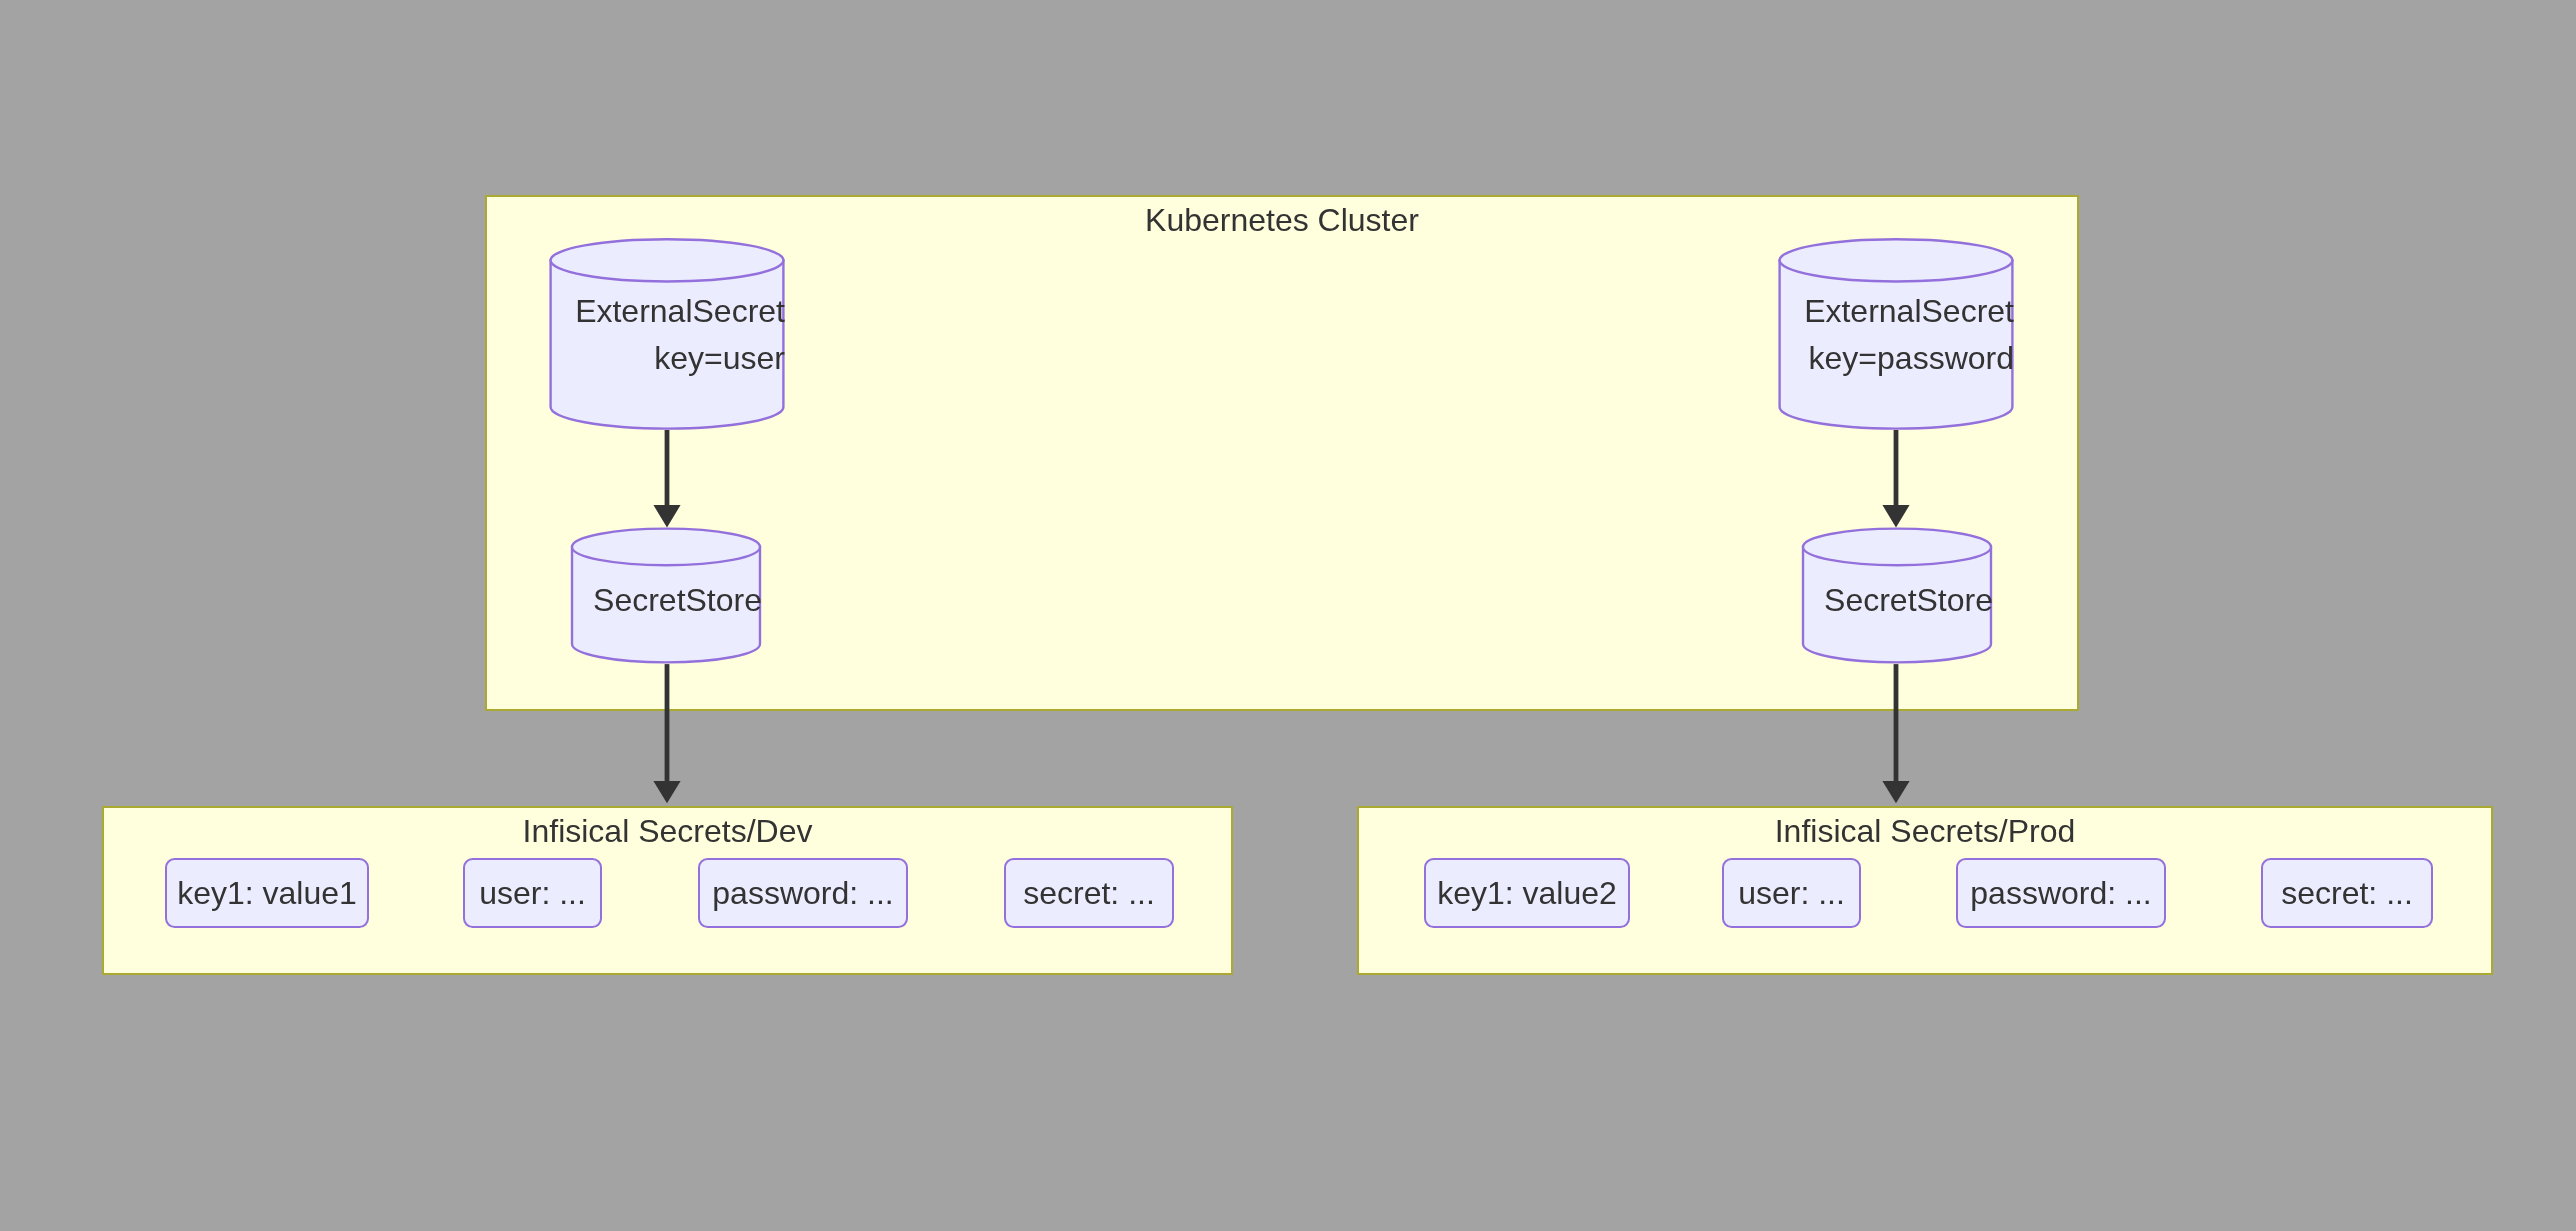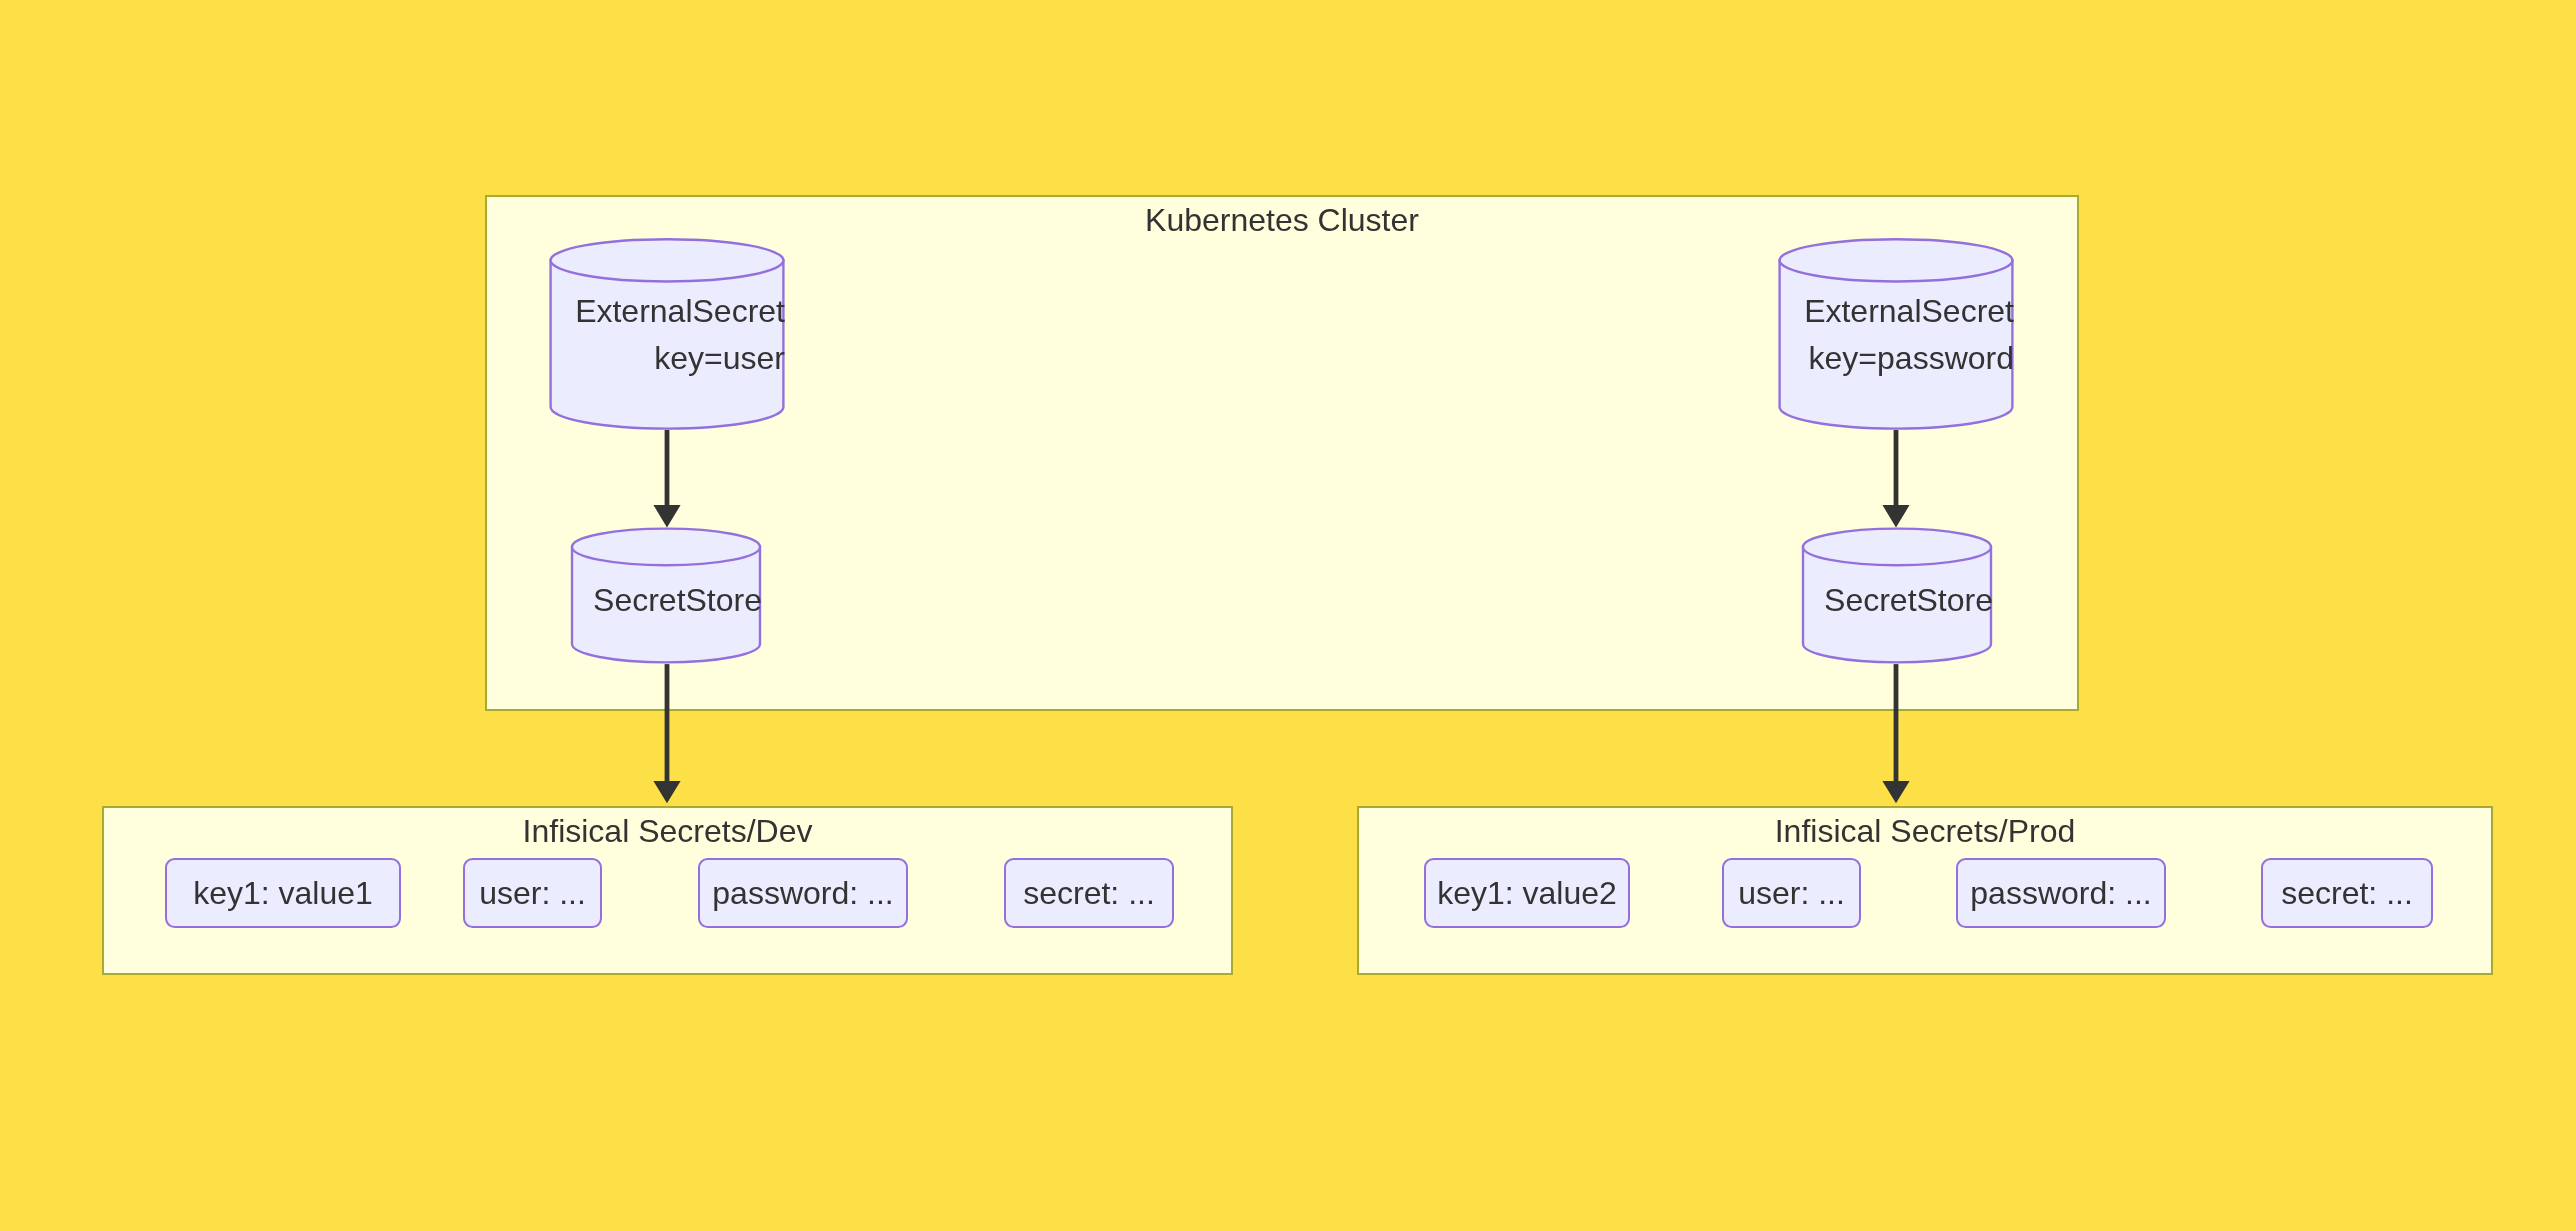--- a/index.html
+++ b/index.html
@@ -4,21 +4,21 @@
 <style>
   html, body {
     margin: 0;
     padding: 0;
     background: #ffffff;
   }
   #canvas {
     position: relative;
     width: 2576px;
     height: 1231px;
-    background: #fde047;
+    background: #a3a3a3;
     font-family: "Liberation Sans", sans-serif;
     color: #333333;
     overflow: hidden;
   }
 
   
   .group-box {
     position: absolute;
     background: #ffffde;
     border: 2.4px solid #aaaa33;
@@ -137,21 +137,21 @@
     <polygon points="3,94 37,94 20,122" fill="#333333"></polygon>
   </svg>
 
   <svg class="edge" style="left:1880px; top:664px;" width="32" height="141" viewBox="0 0 40 176">
     <line x1="20" y1="0" x2="20" y2="148" stroke="#333333" stroke-width="6"></line>
     <polygon points="3,146 37,146 20,174" fill="#333333"></polygon>
   </svg>
 
   <div class="group-box" style="left:102px; top:806px; width:1131px; height:169px;">
     <div class="group-title">Infisical Secrets/Dev</div>
-    <div class="item" style="left:61px; top:50px; width:236px; height:70px;">key1: value1</div>
+    <div class="item" style="left:61px; top:50px; width:204px; height:70px;">key1: value1</div>
     <div class="item" style="left:359px; top:50px; width:139px; height:70px;">user: ...</div>
     <div class="item" style="left:594px; top:50px; width:210px; height:70px;">password: ...</div>
     <div class="item" style="left:900px; top:50px; width:170px; height:70px;">secret: ...</div>
   </div>
 
   <div class="group-box" style="left:1329px; top:806px; width:1136px; height:169px;margin-left:28px;">
     <div class="group-title">Infisical Secrets/Prod</div>
     <div class="item" style="left:65px; top:50px; width:206px; height:70px;">key1: value2</div>
     <div class="item" style="left:363px; top:50px; width:139px; height:70px;">user: ...</div>
     <div class="item" style="left:597px; top:50px; width:210px; height:70px;">password: ...</div>

